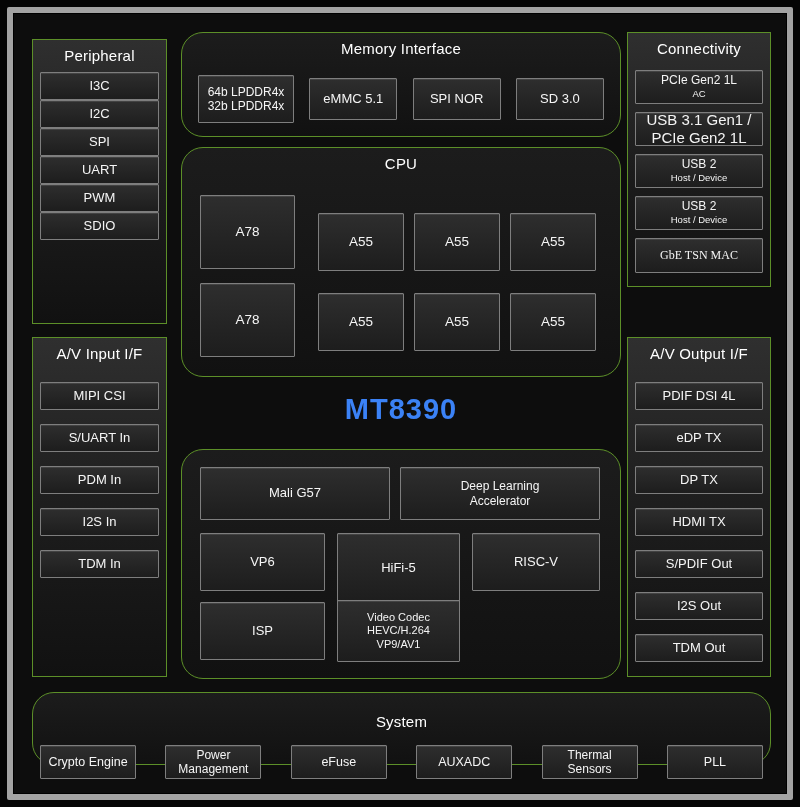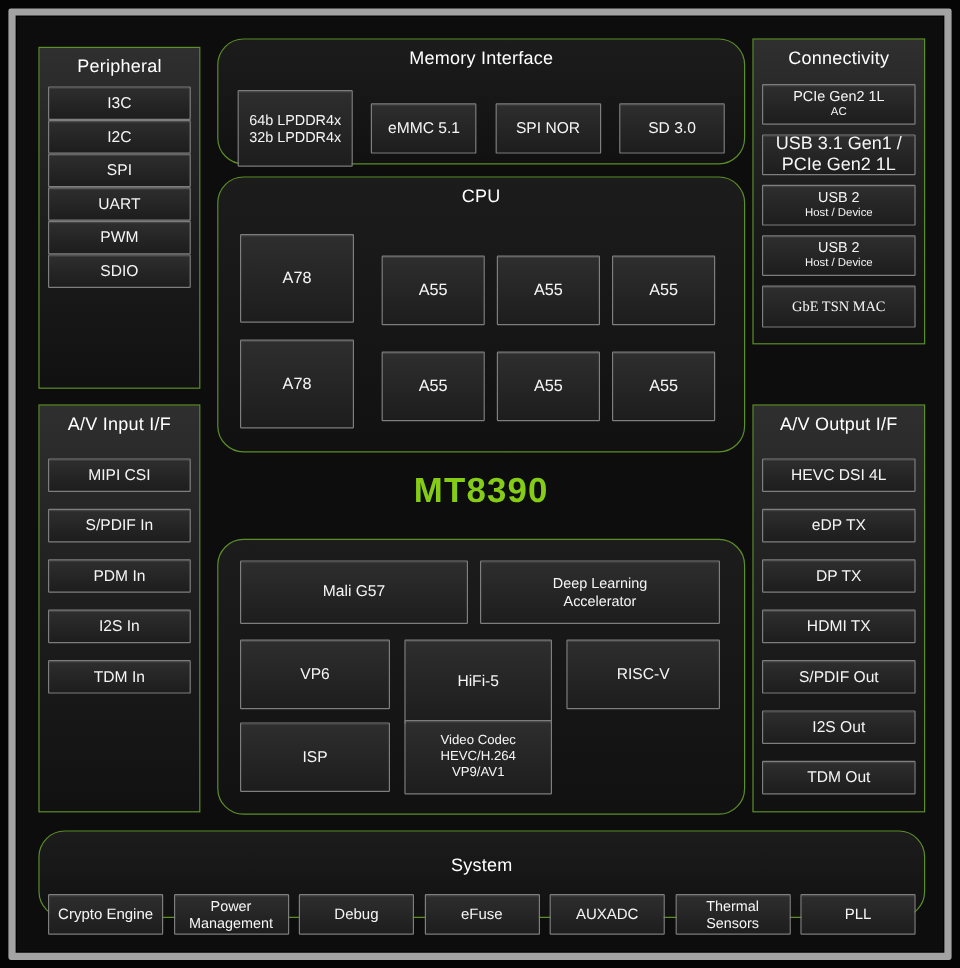--- a/index.html
+++ b/index.html
@@ -70,33 +70,33 @@
   #peripheral .block, #av-input .block { width: 119px; height: 28px; }
   #av-output .block { width: 128px; height: 28px; }
   #connectivity .block { width: 128px; height: 34px; font-size: 12px; }
   #connectivity .block.single { height: 35px; font-family: Liberation Serif, serif; }
 
   #memory .mem-row {
     display: flex; justify-content: space-between; align-items: center;
     margin: 18px 16px 0;
   }
   #memory .block { width: 88px; height: 42px; }
-  #memory .block.lpddr { width: 96px; height: 64px; font-size: 12px; }
+  #memory .block.lpddr { width: 96px; height: 48px; font-size: 12px; }
 
   #cpu .block { font-size: 13.5px; }
   #media .block { font-size: 13px; }
   #media .block.codec { font-size: 11px; }
 
   #system .sys-row { display: flex; justify-content: space-between; margin: 15px 7px 0; }
   #system .block { width: 96px; height: 34px; font-size: 12.5px; }
 
   .chip-name {
     position: absolute; left: 168px; top: 380px; width: 440px;
     text-align: center; font-size: 29px; font-weight: 600;
-    letter-spacing: 1px; color: #84cc16;
+    letter-spacing: 1px; color: #3b82f6;
   }
 </style>
 </head>
 <body>
 
 <div class="outer">
   <div class="metal-frame">
     <div class="board">
 
       <section class="panel side" id="peripheral">
@@ -108,21 +108,21 @@
           <div class="block">UART</div>
           <div class="block">PWM</div>
           <div class="block">SDIO</div>
         </div>
       </section>
 
       <section class="panel side" id="av-input">
         <h2 class="panel-title">A/V Input I/F</h2>
         <div class="stack">
           <div class="block">MIPI CSI</div>
-          <div class="block">S/PDIF In</div>
+          <div class="block">S/UART In</div>
           <div class="block">PDM In</div>
           <div class="block">I2S In</div>
           <div class="block">TDM In</div>
         </div>
       </section>
 
       <section class="panel center" id="memory">
         <h2 class="panel-title">Memory Interface</h2>
         <div class="mem-row">
           <div class="block lpddr">
@@ -185,39 +185,38 @@
             <span class="line">USB 2</span>
             <span class="line xs">Host / Device</span>
           </div>
           <div class="block single">GbE TSN MAC</div>
         </div>
       </section>
 
       <section class="panel side" id="av-output">
         <h2 class="panel-title">A/V Output I/F</h2>
         <div class="stack">
-          <div class="block">HEVC DSI 4L</div>
+          <div class="block">PDIF DSI 4L</div>
           <div class="block">eDP TX</div>
           <div class="block">DP TX</div>
           <div class="block">HDMI TX</div>
           <div class="block">S/PDIF Out</div>
           <div class="block">I2S Out</div>
           <div class="block">TDM Out</div>
         </div>
       </section>
 
       <section class="panel center" id="system">
         <h2 class="panel-title" style="padding-top:20px">System</h2>
         <div class="sys-row">
           <div class="block">Crypto Engine</div>
           <div class="block">
             <span class="line fs12">Power</span>
             <span class="line fs12">Management</span>
           </div>
-          <div class="block">Debug</div>
           <div class="block">eFuse</div>
           <div class="block">AUXADC</div>
           <div class="block">
             <span class="line fs12">Thermal</span>
             <span class="line fs12">Sensors</span>
           </div>
           <div class="block">PLL</div>
         </div>
       </section>
 

